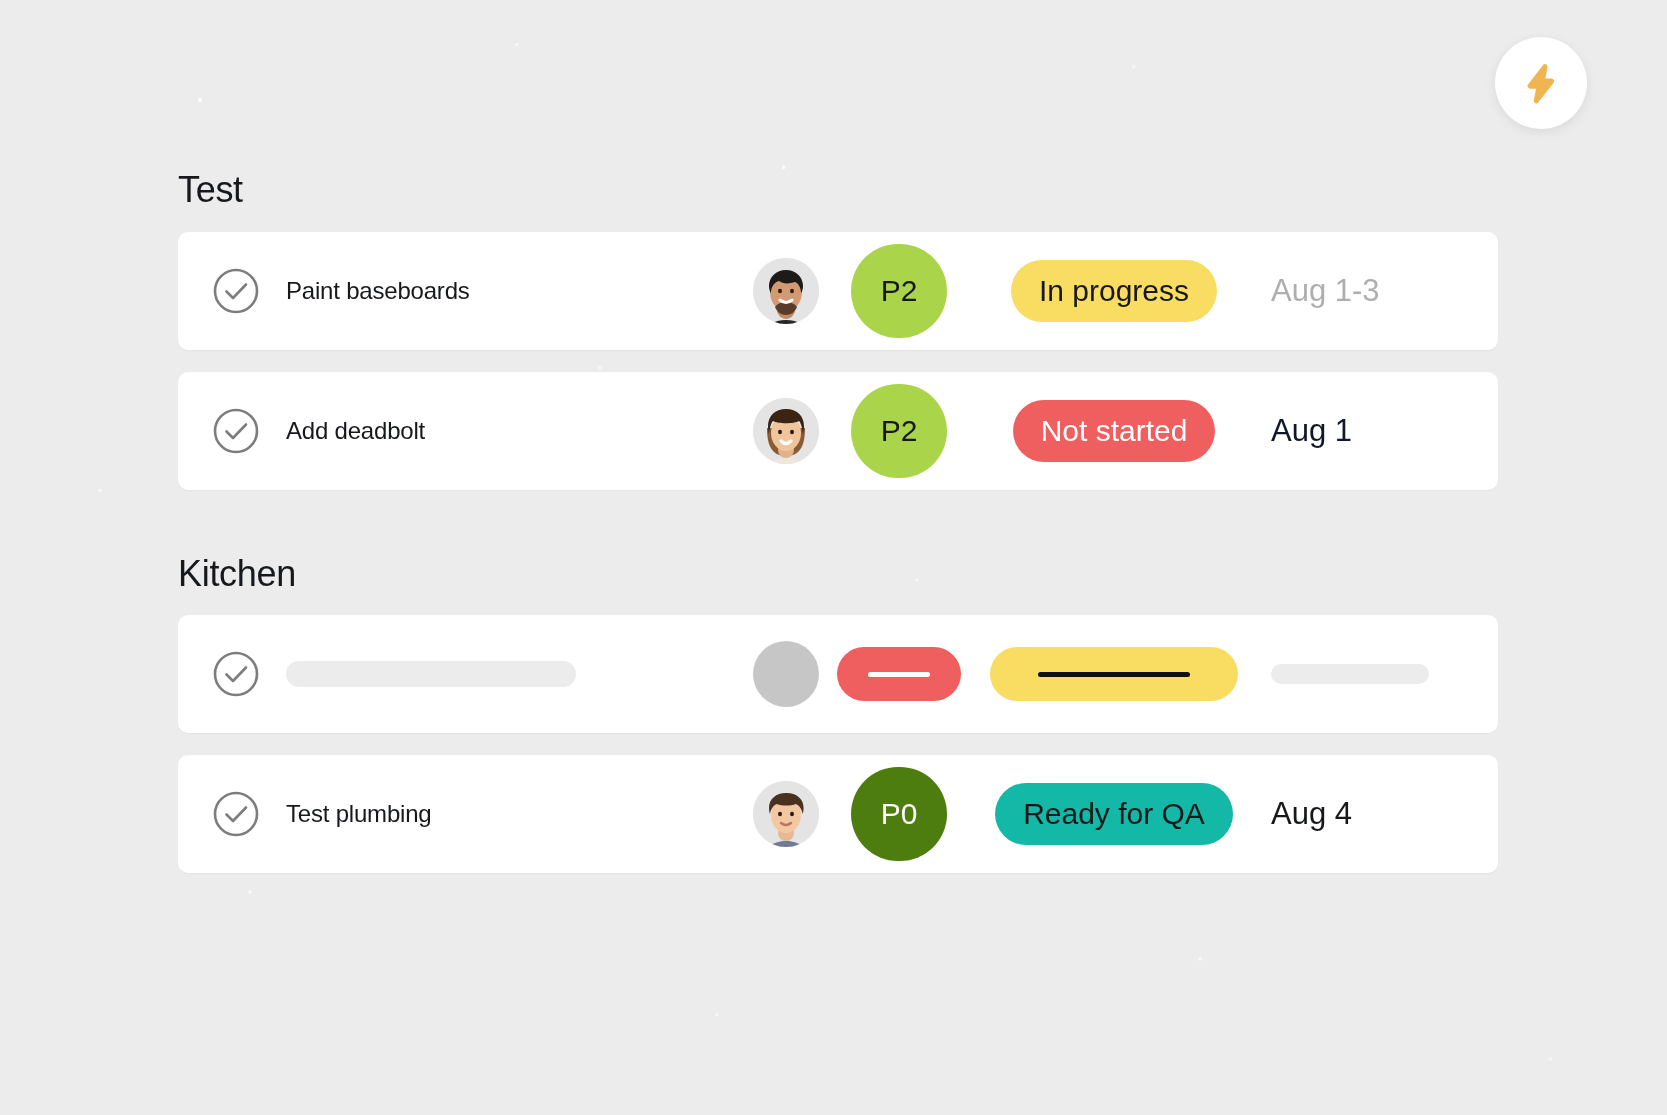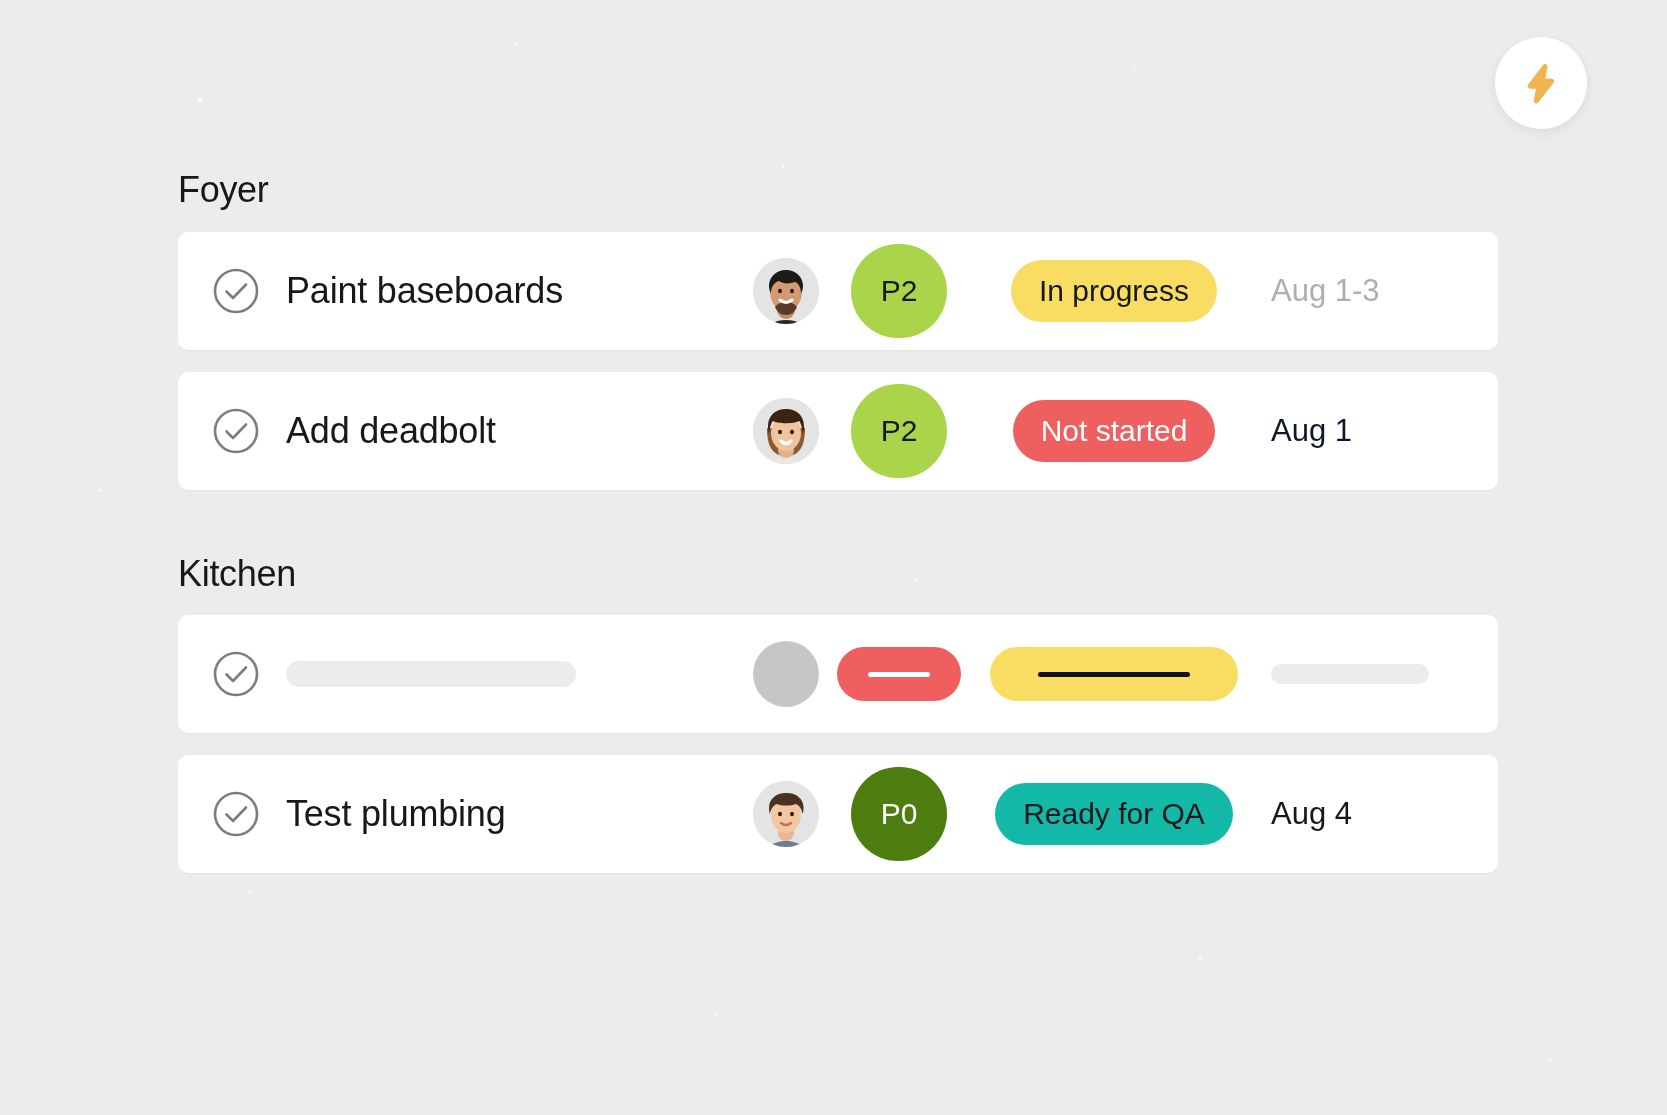--- a/index.html
+++ b/index.html
@@ -98,21 +98,21 @@
   
   .check {
     flex: 0 0 auto;
     width: 48px;
     height: 48px;
     margin-right: 26px;
   }
   .check svg { width: 48px; height: 48px; display: block; }
 
   .task-title {
-    font-size: 36px;
+    font-size: 24px;
     font-weight: 400;
     color: #16181b;
     letter-spacing: -0.2px;
     white-space: nowrap;
   }
 
   
   .meta {
     margin-left: auto;
     display: flex;
@@ -186,21 +186,21 @@
   <button class="fab">
     <span>
       <svg viewBox="0 0 24 24" aria-hidden="true">
         <path d="M13.6 2.2 5.2 13.1c-.5.6-.1 1.5.7 1.5h4.1l-1.5 7.4c-.2.9 1 1.4 1.5.6l8.6-11c.5-.6.1-1.5-.7-1.5h-4.2l1.4-7.3c.2-.9-1-1.4-1.5-.6z" fill="#f0b550" stroke="#f0b550" stroke-width="1.3" stroke-linejoin="round"></path>
       </svg>
     </span>
   </button>
 
   <div class="content" id="list-root">
       <div class="section">
-        <div class="section-title">Foyer</div>
+        <div class="section-title">Test</div>
         <div class="rows">
           <div class="task-row">
             <span class="check">
               <svg viewBox="0 0 48 48" aria-hidden="true">
   <circle cx="24" cy="24" r="21" fill="none" stroke="#7d7d7d" stroke-width="2.6"></circle>
   <path d="M14.5 24.5 21 31l13-13.5" fill="none" stroke="#7d7d7d" stroke-width="2.6" stroke-linecap="round" stroke-linejoin="round"></path>
 </svg>
             </span>
             <div class="task-title">Paint baseboards</div>
             <div class="meta">

